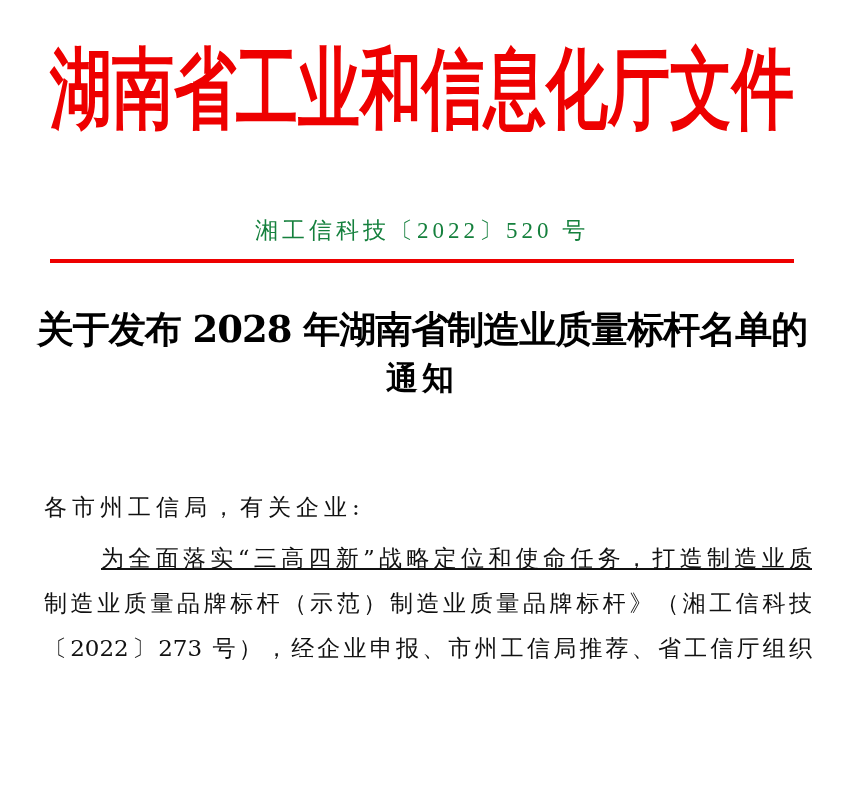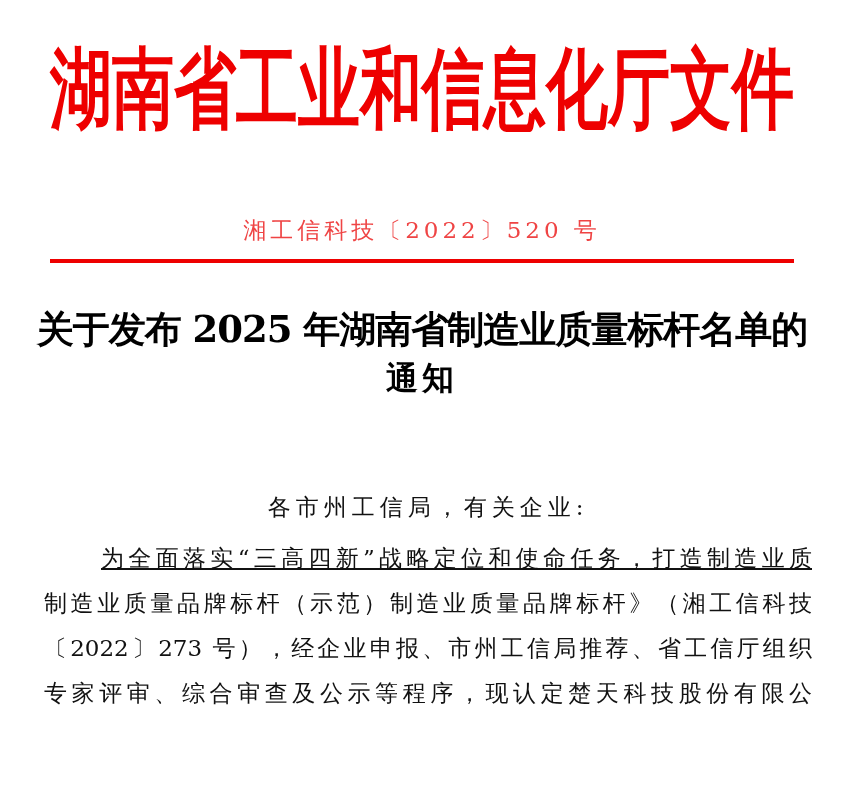--- a/index.html
+++ b/index.html
@@ -32,21 +32,22 @@
   }
   
   .doc-no {
     position: absolute;
     top: 198px;
     left: 0;
     width: 100%;
     text-align: center;
     font-size: 23px;
     letter-spacing: 4px;
-    color: #ef4444;
+    color: #15803d;
+    font-family: Liberation Serif, serif;
   }
   
   .red-rule {
     position: absolute;
     top: 242px;
     left: 44px;
     width: 744px;
     height: 4px;
     background: var(--red, #ee0000);
   }
@@ -67,47 +68,46 @@
   
   .body-text {
     position: absolute;
     top: 468px;
     left: 38px;
     width: 768px;
     font-size: 23px;
     line-height: 45px;
     color: #111111;
   }
-  .salutation { letter-spacing: 5px; text-align: center; }
+  .salutation { letter-spacing: 5px; }
   .para { margin-top: 6px; }
   .bline {
     text-align: justify;
     text-align-last: justify;
   }
   .bline.indent { text-indent: 57px; text-decoration: underline; }
 </style>
 </head>
 <body>
 
 <div class="page">
 
   <div class="red-head">湖南省工业和信息化厅文件</div>
 
   <div class="doc-no">湘工信科技〔2022〕520 号</div>
 
   <div class="red-rule"></div>
 
   <div class="title">
-    <div class="t2">关于发布 2025 年湖南省制造业质量标杆名单的</div>
+    <div class="t2">关于发布 2028 年湖南省制造业质量标杆名单的</div>
     <div class="t3">通知</div>
   </div>
 
   <div class="body-text">
     <div class="salutation">各市州工信局，有关企业:</div>
     <div class="para">
       <div class="bline indent">为全面落实“三高四新”战略定位和使命任务，打造制造业质</div>
       <div class="bline">制造业质量品牌标杆（示范）制造业质量品牌标杆》（湘工信科技</div>
       <div class="bline">〔2022〕273 号），经企业申报、市州工信局推荐、省工信厅组织</div>
-      <div class="bline">专家评审、综合审查及公示等程序，现认定楚天科技股份有限公</div>
     </div>
   </div>
 
 </div>
 
 </body></html>

